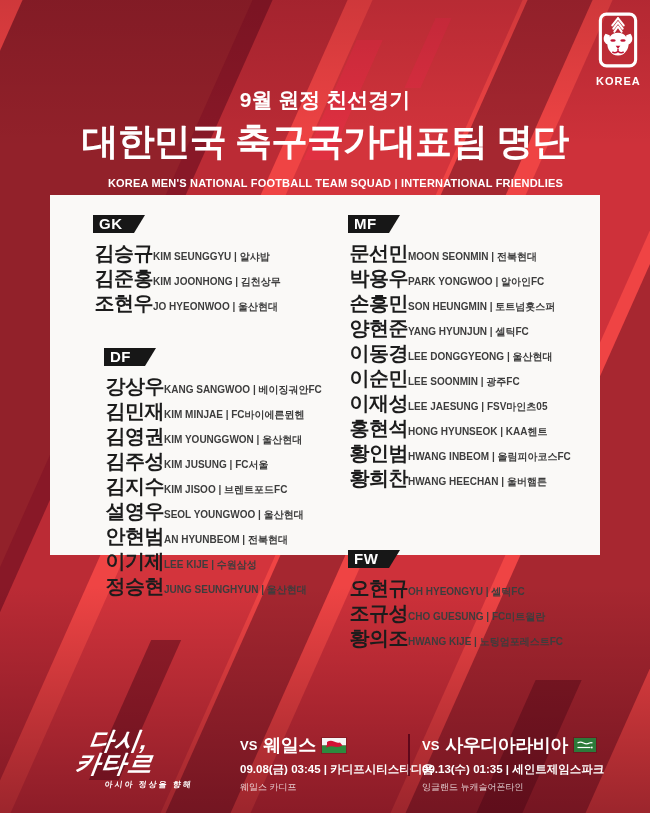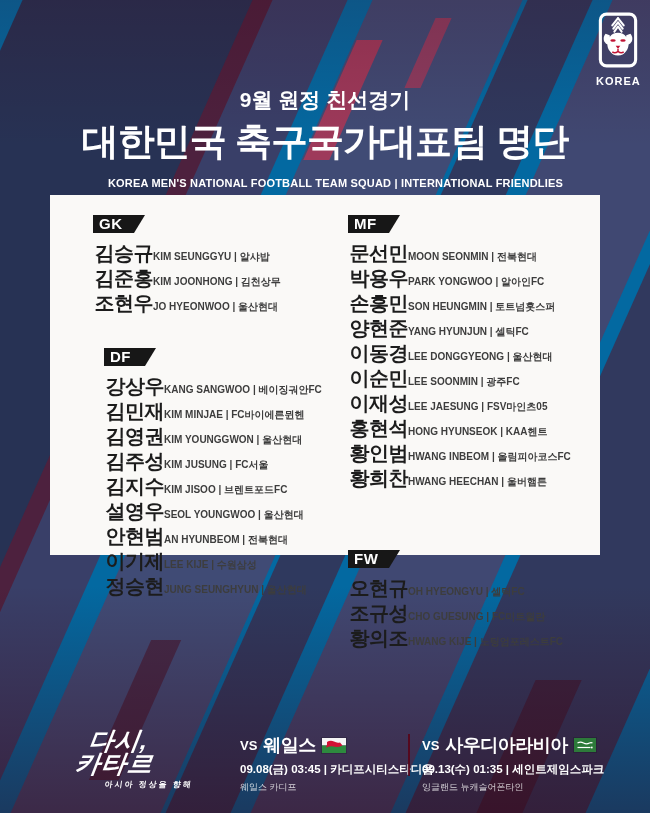--- a/index.html
+++ b/index.html
@@ -1,17 +1,17 @@
 <!DOCTYPE html>
 <html><head>
 <meta charset="utf-8">
 <style>
   html,body{margin:0;padding:0;}
   body{width:650px;height:813px;font-family:"Liberation Sans","DejaVu Sans",sans-serif;}
-  .poster{position:relative;width:650px;height:813px;background:#0369a1;overflow:hidden;}
+  .poster{position:relative;width:650px;height:813px;background:#ef4444;overflow:hidden;}
 
   
   .stripe{position:absolute;top:-120px;height:1060px;transform:skewX(-24deg);}
   .st1{left:-160px;width:250px;background:rgba(70,6,22,.55);}
   .st2{left:70px;width:95px;background:rgba(125,14,36,.45);}
   .st3{left:190px;width:150px;background:rgba(165,25,48,.38);}
   .st4{left:345px;width:65px;background:rgba(92,9,27,.5);}
   .st5{left:430px;width:140px;background:rgba(158,22,44,.4);}
   .st6{left:585px;width:180px;background:rgba(95,9,28,.5);}
   .slash{position:absolute;transform:skewX(-24deg);}

